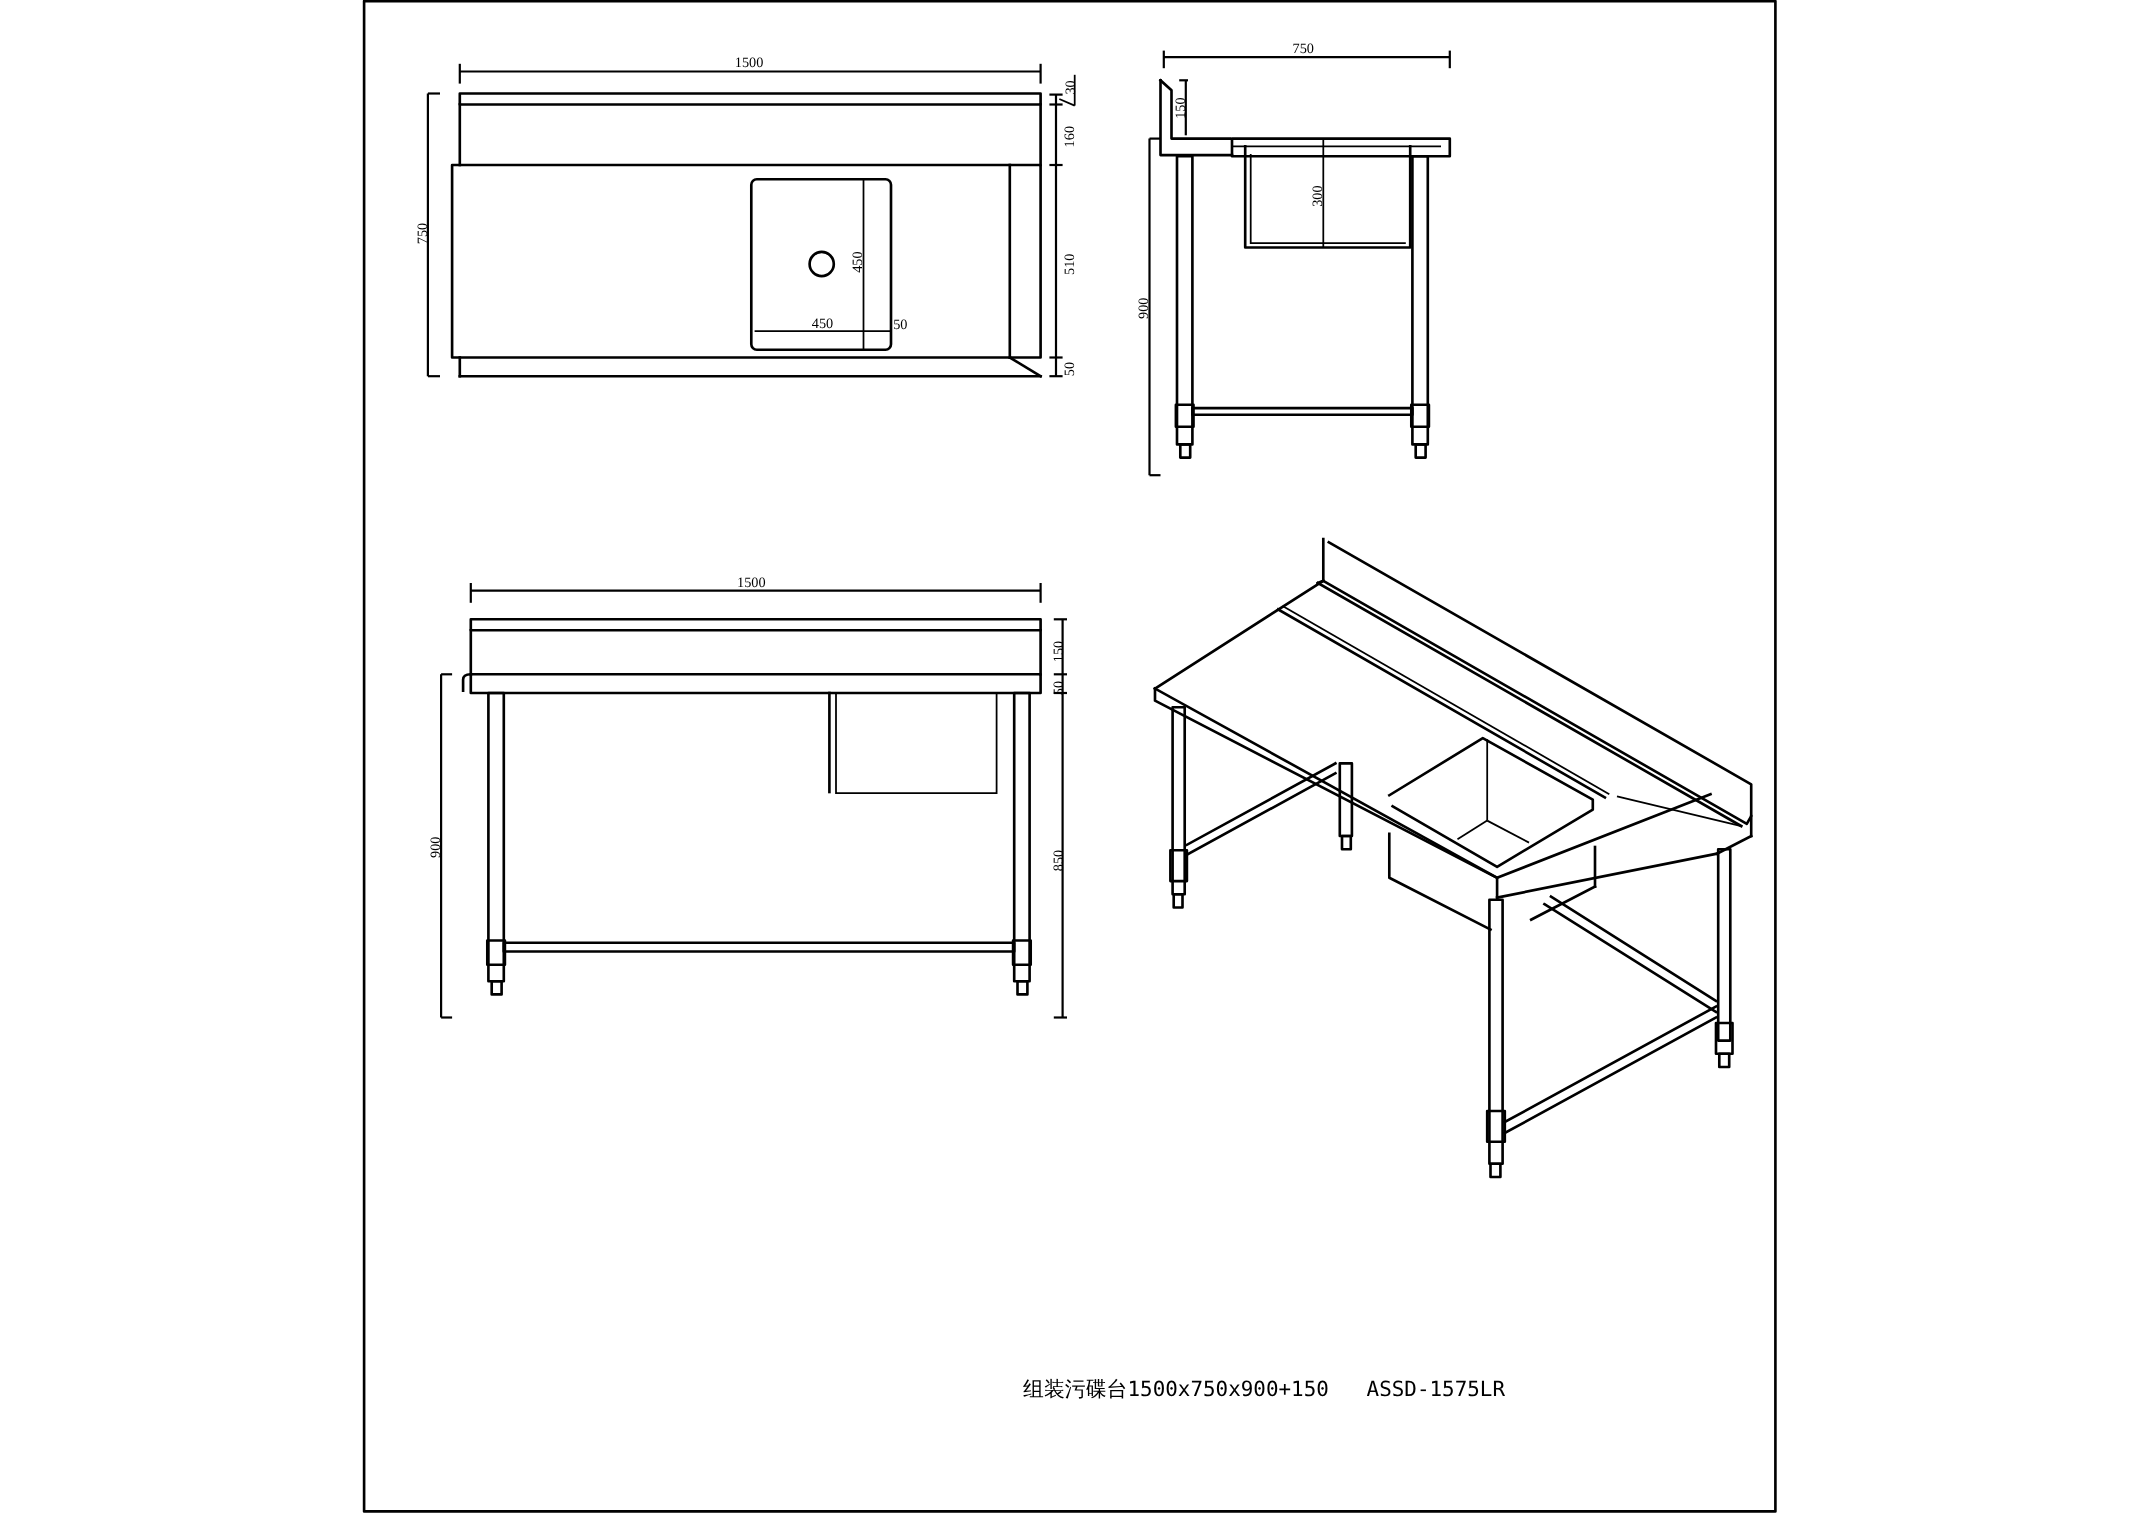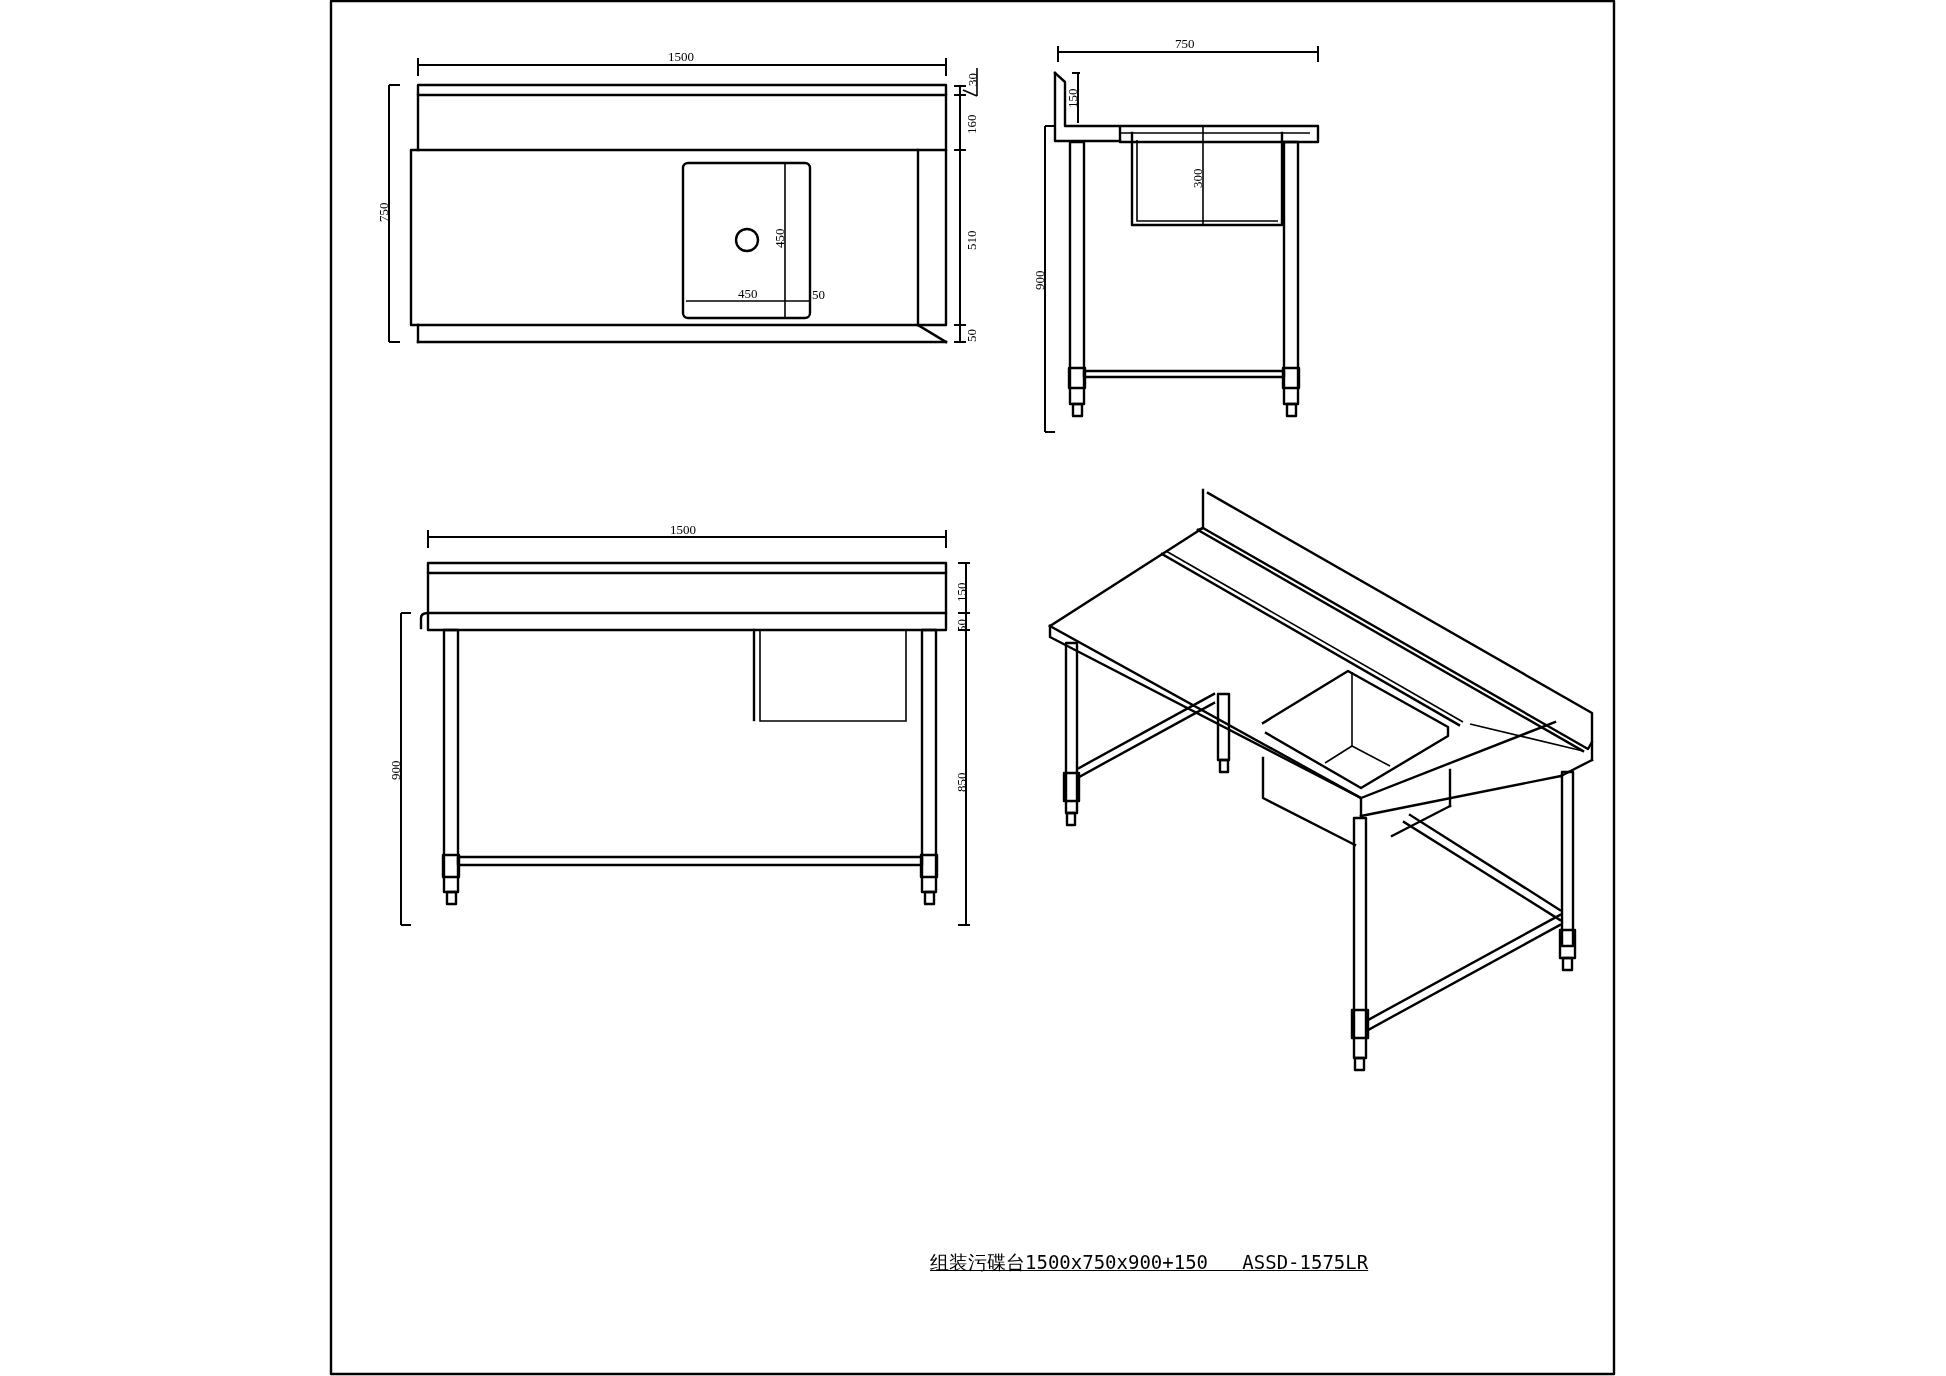--- a/index.html
+++ b/index.html
@@ -2,21 +2,21 @@
 <html><head>
 <meta charset="utf-8">
 <style>
   html, body { margin:0; padding:0; background:#ffffff; }
   body { width:1946px; height:1376px; position:relative; overflow:hidden; font-family:"DejaVu Serif", serif; }
   svg { position:absolute; left:0; top:0; }
   .ln { stroke:#000; stroke-width:2.4; fill:none; stroke-linejoin:round; stroke-linecap:square; }
   .thin { stroke:#000; stroke-width:1.6; fill:none; }
   .dim { stroke:#000; stroke-width:2; fill:none; }
   .dtxt { font-family:"Liberation Serif", serif; font-size:13px; fill:#000; }
-  .caption { position:absolute; left:930px; top:1250px; font-family:"DejaVu Sans Mono", "Liberation Mono", monospace; font-size:19px; color:#000; white-space:pre; letter-spacing:0px;text-decoration:underline; }
+  .caption { position:absolute; left:930px; top:1250px; font-family:"DejaVu Sans Mono", "Liberation Mono", monospace; font-size:19px; color:#000; white-space:pre; letter-spacing:0px; }
 </style>
 </head>
 <body>
 
 <svg width="1946" height="1376" viewBox="0 0 1946 1376">
 
   <rect x="331" y="1" width="1283" height="1373" class="ln"></rect>
 
   <g>
 

